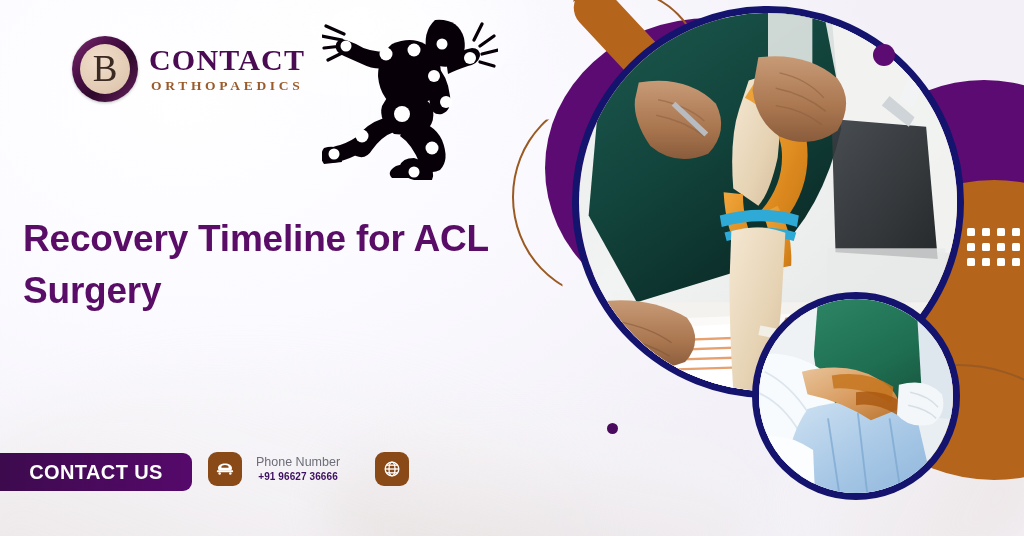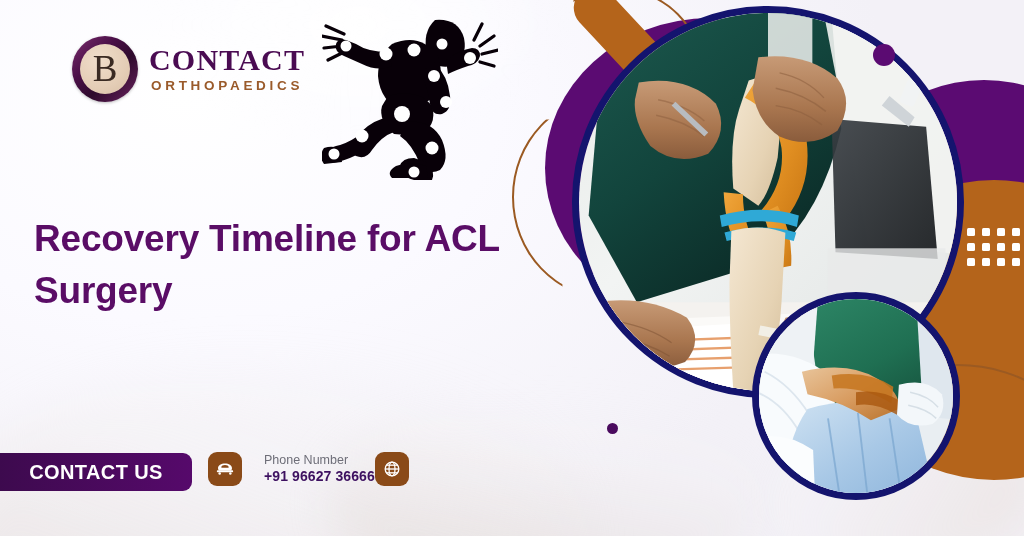--- a/index.html
+++ b/index.html
@@ -68,31 +68,31 @@
     font-size: 37px; color: #3a2a22; line-height: 1;
     margin-top: -2px;
   }
   .logo-text { display: flex; flex-direction: column; line-height: 1; }
   .logo-name {
     font-family: "Liberation Serif", serif;
     font-size: 30px; font-weight: bold; letter-spacing: 1.2px;
     color: #4a0b52;
   }
   .logo-sub {
-    font-family: Liberation Sans, sans-serif;
+    font-family: Liberation Serif, serif;
     font-size: 13.5px; font-weight: bold; letter-spacing: 3.7px;
     color: #9a5a2a; margin-top: 4px; padding-left: 2px;
   }
 
   
   .runner { position: absolute; left: 322px; top: 14px; }
 
   
   .headline {
-    position: absolute; left: 34px; top: 188px;
+    position: absolute; left: 23px; top: 188px;
     font-size: 37px; font-weight: bold;
     color: #5a0d66; line-height: 1.42;
     letter-spacing: -0.2px;
     max-width: 470px;
   }
 
   
   .dec { position: absolute; }
   .purple-blob {
     left: 545px; top: 18px; width: 330px; height: 300px;
@@ -164,33 +164,33 @@
     width: 192px; height: 38px;
     background: linear-gradient(90deg, #3d0a4e 0%, #56096b 100%);
     border-radius: 0 9px 9px 0;
     display: flex; align-items: center; justify-content: center;
     z-index: 9;
   }
   .contact-btn span {
     color: #ffffff; font-size: 20px; font-weight: bold; letter-spacing: 0.4px;
   }
   .info-block {
-    position: absolute; display: flex; align-items: center; gap: 22px; z-index: 9;
+    position: absolute; display: flex; align-items: center; gap: 14px; z-index: 9; text-align: center;
   }
   .info-phone { left: 208px; top: 452px; }
   .info-web { left: 375px; top: 452px; }
   .info-icon {
     width: 34px; height: 34px; border-radius: 9px;
     background: #8a4a18;
     display: flex; align-items: center; justify-content: center;
     flex: none;
   }
   .info-text { display: flex; flex-direction: column; line-height: 1.22; }
   .info-label { font-size: 12.5px; color: #6e6e78; }
-  .info-value { font-size: 14px; font-weight: bold; color: #3d1060; letter-spacing: 0.1px; }
+  .info-value { font-size: 10px; font-weight: bold; color: #3d1060; letter-spacing: 0.1px; }
 </style>
 </head>
 <body>
 
 <div id="banner">
 
   <div class="haze-top"></div>
   <div class="haze-a"></div>
   <div class="haze-b"></div>
   <div class="haze-c"></div>

